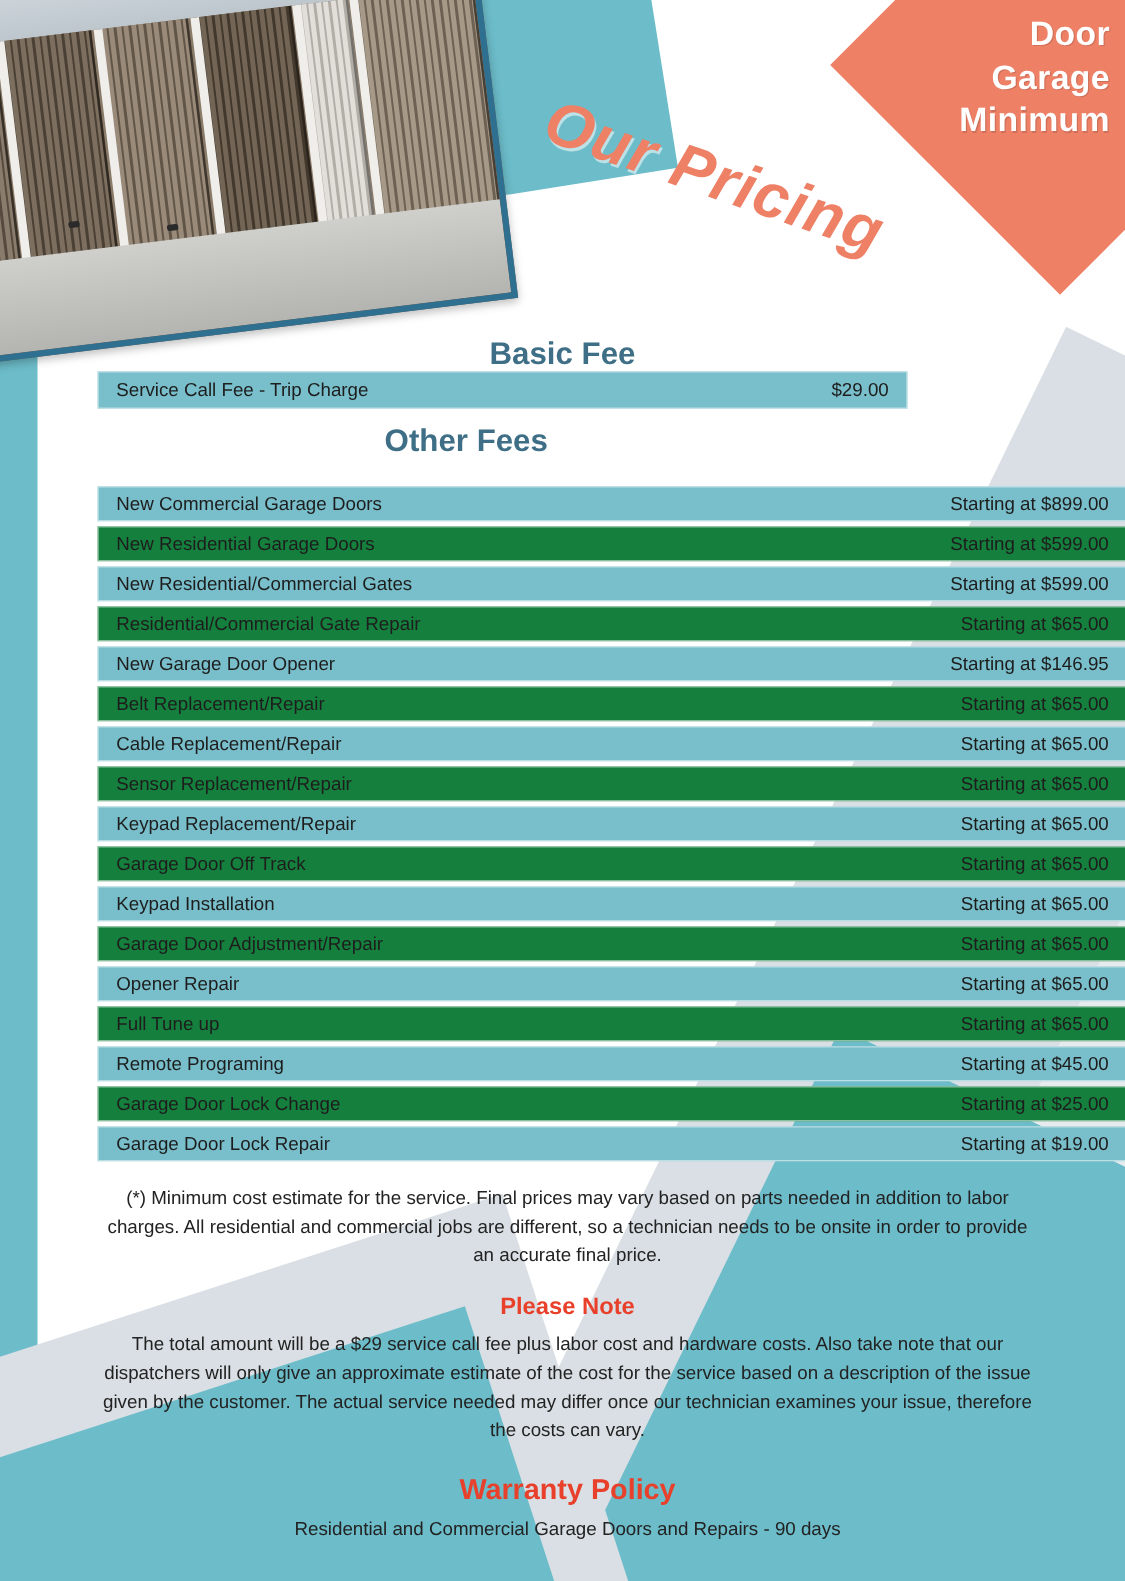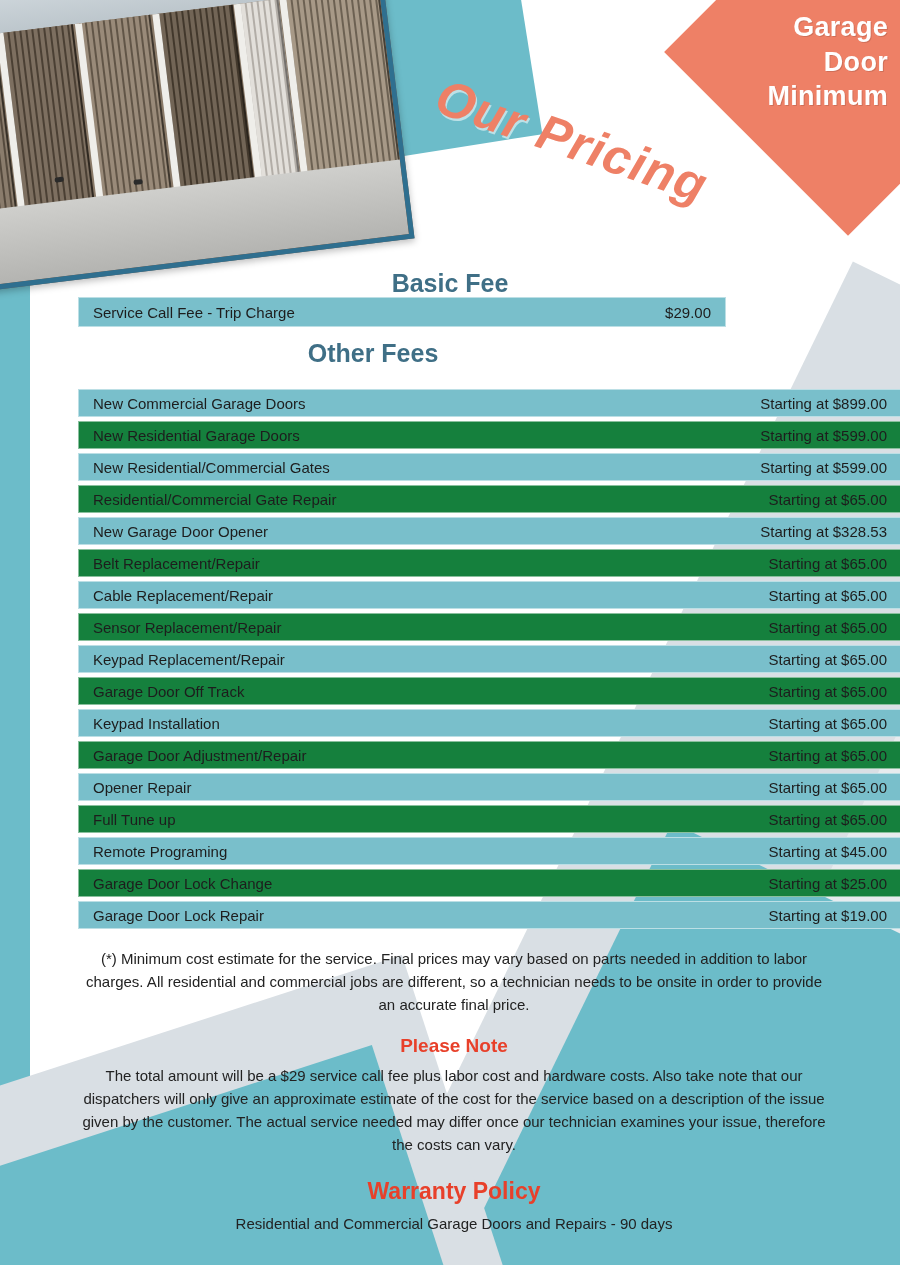--- a/index.html
+++ b/index.html
@@ -250,22 +250,22 @@
   <div class="post" style="left:78.2%"></div>
 
   <div class="handle" style="left:25%; top:66%"></div>
   <div class="handle" style="left:42%; top:70%"></div>
   <div class="handle" style="left:59%; top:74%"></div>
   <div class="photo-ground"></div>
 </div>
 
 <div class="badge-diamond"></div>
 <div class="badge-text">
+  <div>Door</div>
   <div>Garage</div>
-  <div>Door</div>
   <div>Minimum</div>
 </div>
 
 <div class="our-pricing">Our Pricing</div>
 
 <div class="content">
 
   <div class="section-title title-basic">Basic Fee</div>
   <div class="rows-basic" id="rows-basic">
       <div class="row teal row-basic">
@@ -287,21 +287,21 @@
       <div class="row teal">
         <span class="label">New Residential/Commercial Gates</span>
         <span class="price">Starting at $599.00</span>
       </div>
       <div class="row salmon">
         <span class="label">Residential/Commercial Gate Repair</span>
         <span class="price">Starting at $65.00</span>
       </div>
       <div class="row teal">
         <span class="label">New Garage Door Opener</span>
-        <span class="price">Starting at $328.53</span>
+        <span class="price">Starting at $146.95</span>
       </div>
       <div class="row salmon">
         <span class="label">Belt Replacement/Repair</span>
         <span class="price">Starting at $65.00</span>
       </div>
       <div class="row teal">
         <span class="label">Cable Replacement/Repair</span>
         <span class="price">Starting at $65.00</span>
       </div>
       <div class="row salmon">

